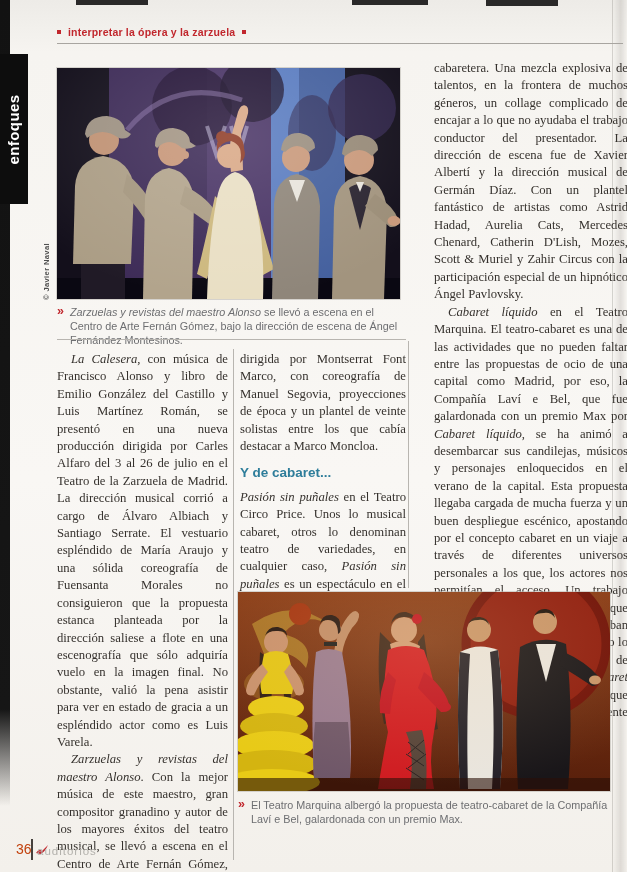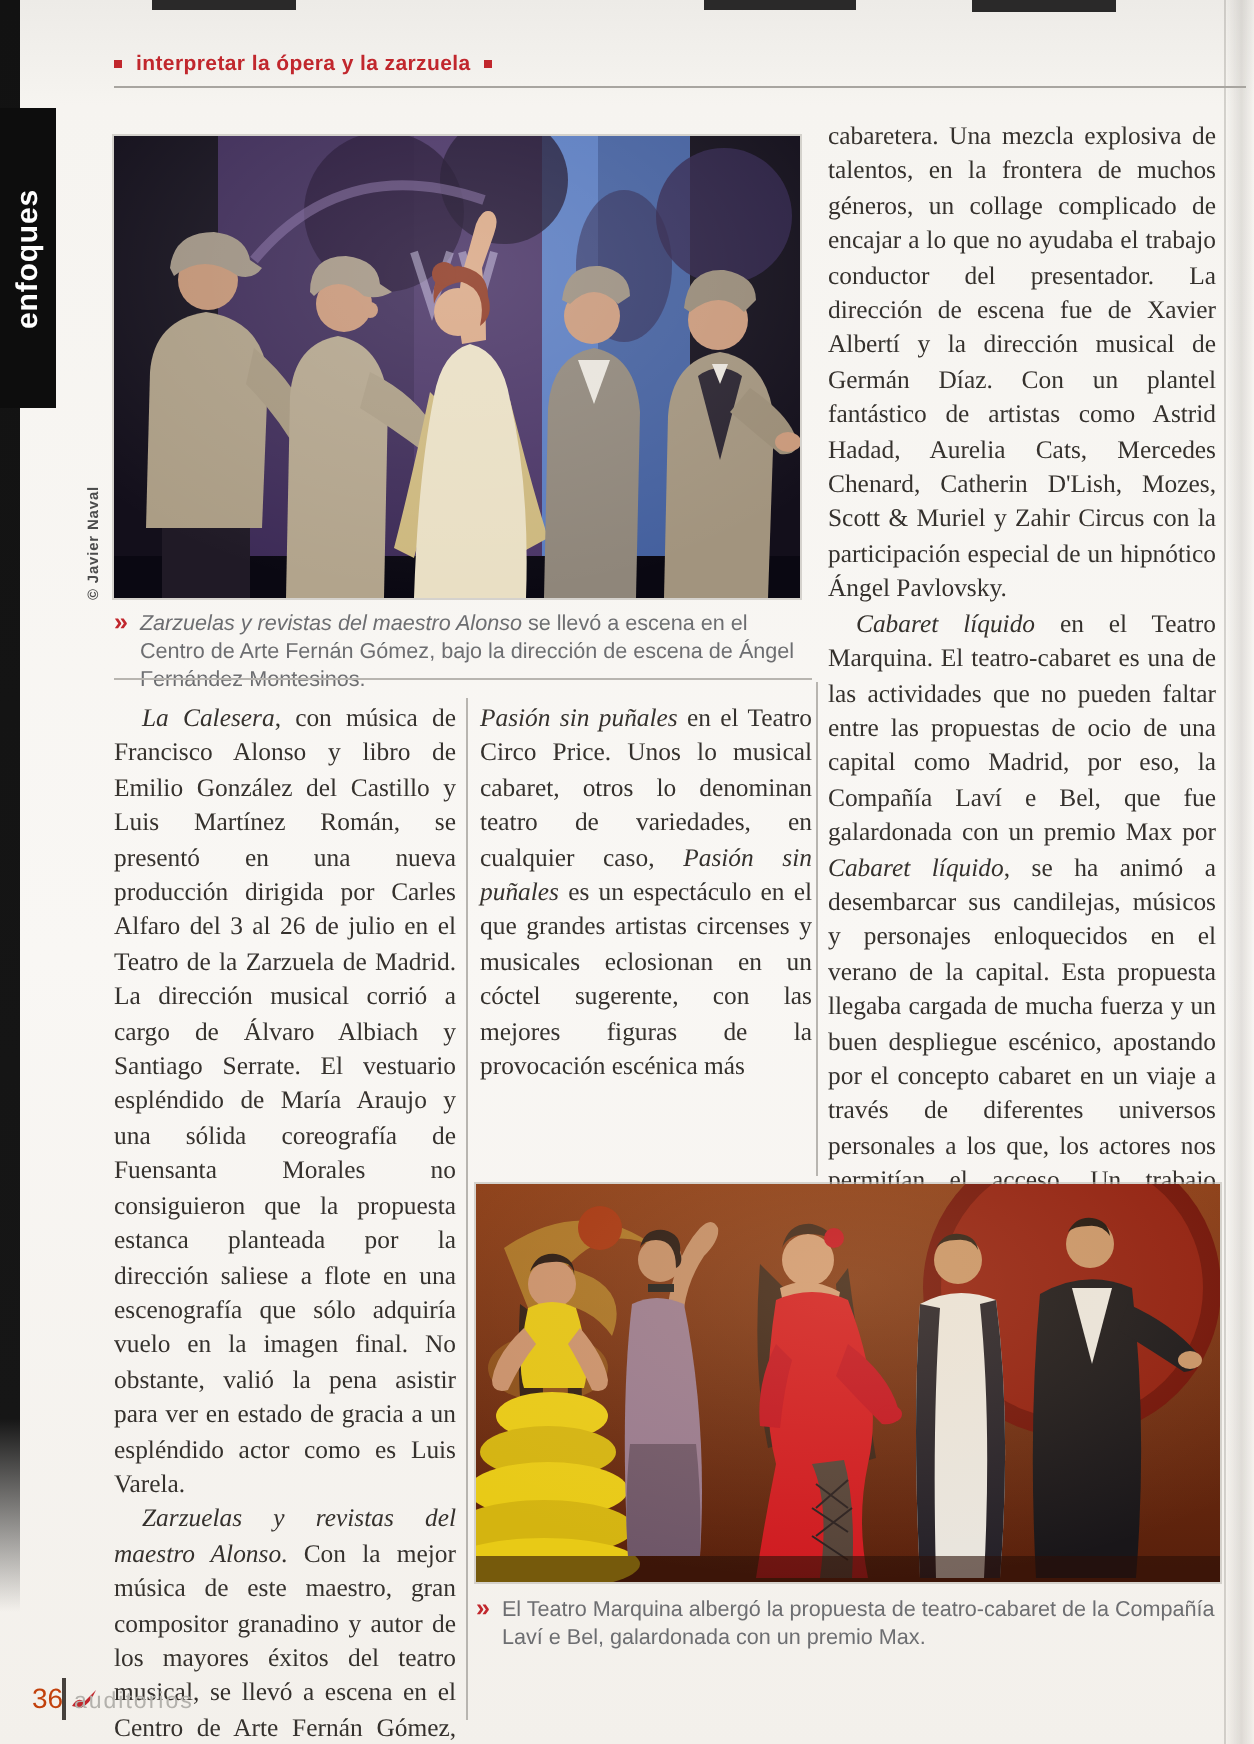--- a/index.html
+++ b/index.html
@@ -45,21 +45,21 @@
   .caption .marker { color:#c1272d; font-weight:bold; font-size:12.5px; line-height:13px; margin-right:6px; }
   .caption-top { left:57px; top:305px; width:352px; }
   .caption-bottom { left:238px; top:798px; width:382px; }
   .cap-rule { left:57px; top:339px; width:349px; height:1px; background:#b8b5b0; }
 
   
   .col { font-family:"Liberation Serif", serif; font-size:12.7px; line-height:17.4px;
     color:#35312d; text-align:justify; }
   .col1 { left:57px;  top:351px; width:171px; }
   .col2 { left:240px; top:351px; width:166px; }
-  .col3 { left:414px; top:60px;  width:194px; }
+  .col3 { left:434px; top:60px;  width:194px; }
   .col p.ind { text-indent:14px; }
   .vrule { width:1px; background:#b8b5b0; }
   .vr1 { left:233px; top:349px; height:511px; }
   .vr2 { left:408px; top:341px; height:247px; }
   .cab-heading { font-family:"Liberation Sans", sans-serif; font-weight:bold; font-size:13.5px;
     color:#2e7d9a; margin:9px 0 7px; text-align:left; }
   .endmark { color:#2e7d9a; font-size:10px; }
 
   
   .page-num { left:16px; top:841px; font-size:14px; color:#c2410c; }
@@ -160,20 +160,22 @@
   <span class="ctext"><i>Zarzuelas y revistas del maestro Alonso</i><span> se llevó a escena en el Centro de Arte Fernán Gómez, bajo la dirección de escena de Ángel Fernández Montesinos.</span></span>
 </div>
 <div class="abs cap-rule"></div>
 
 <div class="abs col col1">
   <p class="ind"><i>La Calesera</i><span>, con música de Francisco Alonso y libro de Emilio González del Castillo y Luis Martínez Román, se presentó en una nueva producción dirigida por Carles Alfaro del 3 al 26 de julio en el Teatro de la Zarzuela de Madrid. La dirección musical corrió a cargo de Álvaro Albiach y Santiago Serrate. El vestuario espléndido de María Araujo y una sólida coreografía de Fuensanta Morales no consiguieron que la propuesta estanca planteada por la dirección saliese a flote en una escenografía que sólo adquiría vuelo en la imagen final. No obstante, valió la pena asistir para ver en estado de gracia a un espléndido actor como es Luis Varela.</span></p>
   <p class="ind"><i>Zarzuelas y revistas del maestro Alonso</i><span>. Con la mejor música de este maestro, gran compositor granadino y autor de los mayores éxitos del teatro musical, se llevó a escena en el Centro de Arte Fernán Gómez, bajo la dirección de escena de Ángel Fernández Montesinos, un espectáculo que recreó sus piezas más representativas. Una selección de sus mejores éxitos en la zarzuela, en el popular género de la revista, además de canciones, coplillas, chotis, pasodobles, sainetes líricos y cuplés. Aquí nos encontramos con una antología nada convencional ya que la intención fue recrear y recordar la música más representativa del gran compositor. Un espectáculo con orquesta</span></p>
 </div>
 <div class="abs vrule vr1"></div>
 <div class="abs col col2">
+  <p><span>dirigida por Montserrat Font Marco, con coreografía de Manuel Segovia, proyecciones de época y un plantel de veinte solistas entre los que cabía destacar a Marco Moncloa.</span></p>
+  <h3 class="cab-heading">Y de cabaret...</h3>
   <p><i>Pasión sin puñales</i><span> en el Teatro Circo Price. Unos lo musical cabaret, otros lo denominan teatro de variedades, en cualquier caso, </span><i>Pasión sin puñales</i><span> es un espectáculo en el que grandes artistas circenses y musicales eclosionan en un cóctel sugerente, con las mejores figuras de la provocación escénica más</span></p>
 </div>
 <div class="abs vrule vr2"></div>
 <div class="abs col col3">
   <p><span>cabaretera. Una mezcla explosiva de talentos, en la frontera de muchos géneros, un collage complicado de encajar a lo que no ayudaba el trabajo conductor del presentador. La dirección de escena fue de Xavier Albertí y la dirección musical de Germán Díaz. Con un plantel fantástico de artistas como Astrid Hadad, Aurelia Cats, Mercedes Chenard, Catherin D'Lish, Mozes, Scott &amp; Muriel y Zahir Circus con la participación especial de un hipnótico Ángel Pavlovsky.</span></p>
   <p class="ind"><i>Cabaret líquido</i><span> en el Teatro Marquina. El teatro-cabaret es una de las actividades que no pueden faltar entre las propuestas de ocio de una capital como Madrid, por eso, la Compañía Laví e Bel, que fue galardonada con un premio Max por </span><i>Cabaret líquido</i><span>, se ha animó a desembarcar sus candilejas, músicos y personajes enloquecidos en el verano de la capital. Esta propuesta llegaba cargada de mucha fuerza y un buen despliegue escénico, apostando por el concepto cabaret en un viaje a través de diferentes universos personales a los que, los actores nos permitían el acceso. Un trabajo ingenioso y desinhibido en el que tanto actores como músicos jugaban ante la mirada del espectador como lo hace un niño, con la intención de fascinar y entretener. Este </span><i>Cabaret líquido</i><span> es mucho más sólido que otros monumentos, aparentemente firmes pero llenos de grietas. </span><span class="endmark">■</span></p>
 </div>
 
 <div class="abs bottom-photo">
 <svg width="372" height="199" viewBox="0 0 372 199" xmlns="http://www.w3.org/2000/svg">

